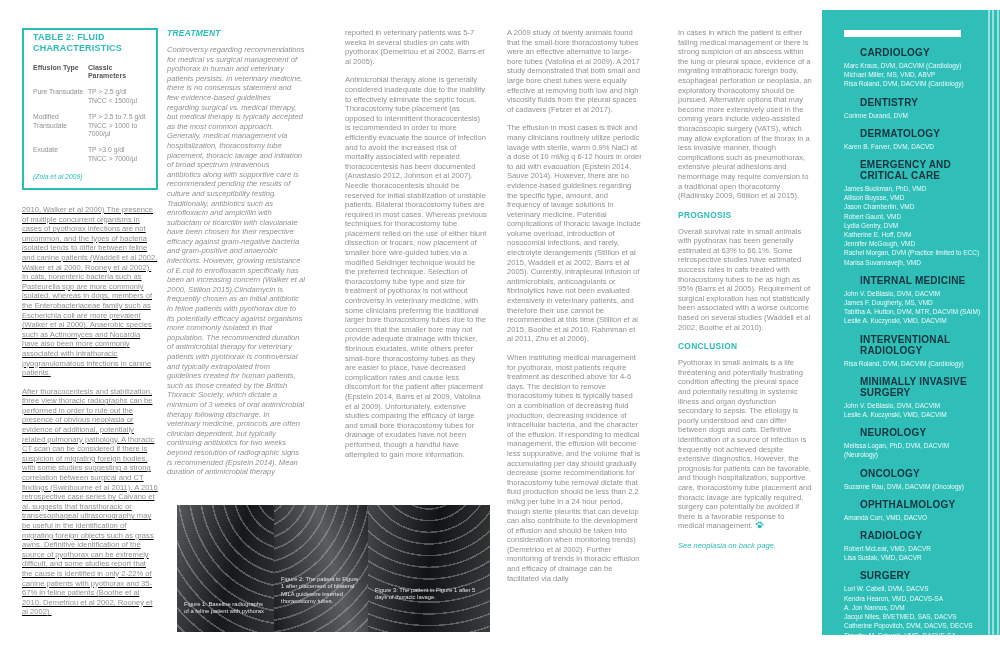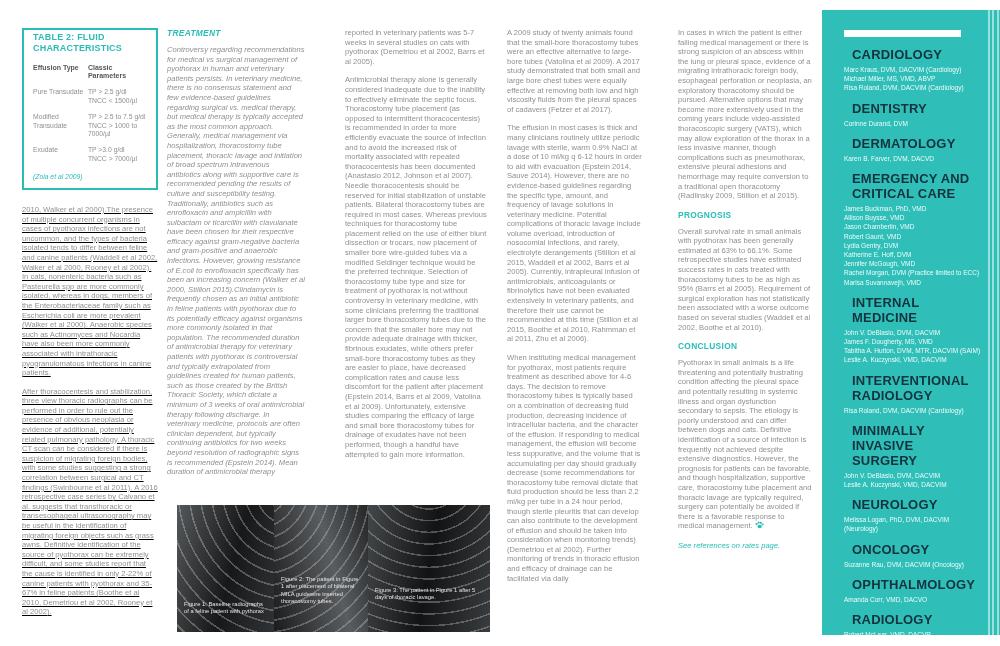--- a/index.html
+++ b/index.html
@@ -43,21 +43,21 @@
   .fig1 .fig-caption { bottom:16px; }
   .fig2 .fig-caption { bottom:26px; }
   .fig3 .fig-caption { bottom:30px; }
 
   
   .sidebar { position:absolute; left:822px; top:10px; width:163px; height:625px; background:#2fbfb8; padding:20px 4px 0 22px; overflow:hidden; }
   .stripes { position:absolute; left:985px; top:10px; width:15px; height:625px;
       background:repeating-linear-gradient(90deg,#2fbfb8 0 2.5px,#9ae0db 2.5px 4.5px); }
   .title-bar { width:117px; height:7px; background:#ffffff; margin-bottom:10px; }
   .sb-title { color:#ffffff; font-size:20px; font-weight:bold; line-height:0.97; letter-spacing:.4px; width:130px; margin-bottom:14px; }
-  .sb-heading { color:#14333e; font-size:13px; font-weight:bold; letter-spacing:.2px; margin:8px 0 3px 8px; text-transform:uppercase; }
+  .sb-heading { color:#14333e; font-size:10px; font-weight:bold; letter-spacing:.2px; margin:8px 0 3px 16px; text-transform:uppercase; }
   .sb-name { color:#eefbfa; font-size:6.5px; line-height:9.2px; }
 </style>
 </head>
 <body>
 
 <div class="page">
 
   <div class="fluid-table">
     <div class="t-title">TABLE 2: FLUID CHARACTERISTICS</div>
     <div class="t-grid" id="table-grid">
@@ -104,21 +104,21 @@
       <h2 class="col-heading">PROGNOSIS</h2>
       <p class="body-para">Overall survival rate in small animals with pyothorax has been generally estimated at 63% to 66.1%.  Some retrospective studies have estimated success rates in cats treated with thoracostomy tubes to be as high as 95% (Barrs et al 2005). Requirement of surgical exploration has not statistically been associated with a worse outcome based on several studies (Waddell et al 2002, Boothe et al 2010).</p>
       <h2 class="col-heading">CONCLUSION</h2>
       <p class="body-para">Pyothorax in small animals is a life threatening and potentially frustrating condition affecting the pleural space and potentially resulting in systemic illness and organ dysfunction secondary to sepsis. The etiology is poorly understood and can differ between dogs and cats. Definitive identification of a source of infection is frequently not achieved despite extensive diagnostics. However, the prognosis for patients can be favorable, and though hospitalization, supportive care, thoracostomy tube placement and thoracic lavage are typically required, surgery can potentially be avoided if there is a favorable response to medical management.<span class="paw"><svg width="9" height="8" viewBox="0 0 20 18" fill="#2abdb6">
             <circle cx="3.5" cy="7" r="2.5"></circle>
             <circle cx="8" cy="3.5" r="2.5"></circle>
             <circle cx="13" cy="4" r="2.5"></circle>
             <circle cx="17" cy="8" r="2.3"></circle>
             <ellipse cx="10.3" cy="12.5" rx="4.8" ry="4"></ellipse>
           </svg></span></p>
-      <p class="cite-line">See references on rates page.</p>
+      <p class="cite-line">See neoplasia on back page.</p>
     </div>
 
   <div class="figures" id="figures">
       <div class="fig fig1">
         <div class="fig-caption">Figure 1: Baseline radiographs of a feline patient with pythorax</div>
       </div>
       <div class="fig fig2">
         <div class="fig-caption">Figure 2: The patient in Figure 1 after placement of bilateral MILA guidewire inserted thoracostomy tubes.</div>
       </div>
       <div class="fig fig3">

